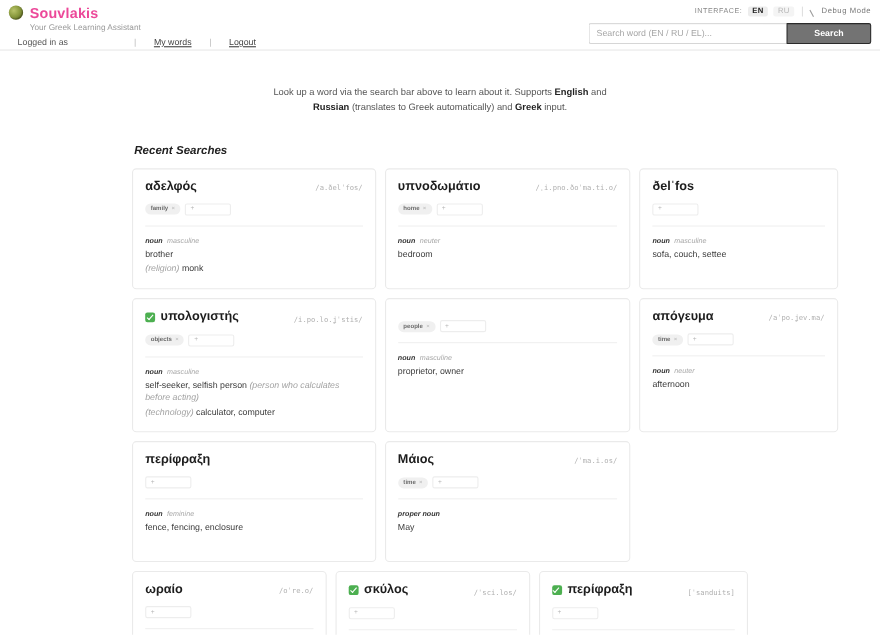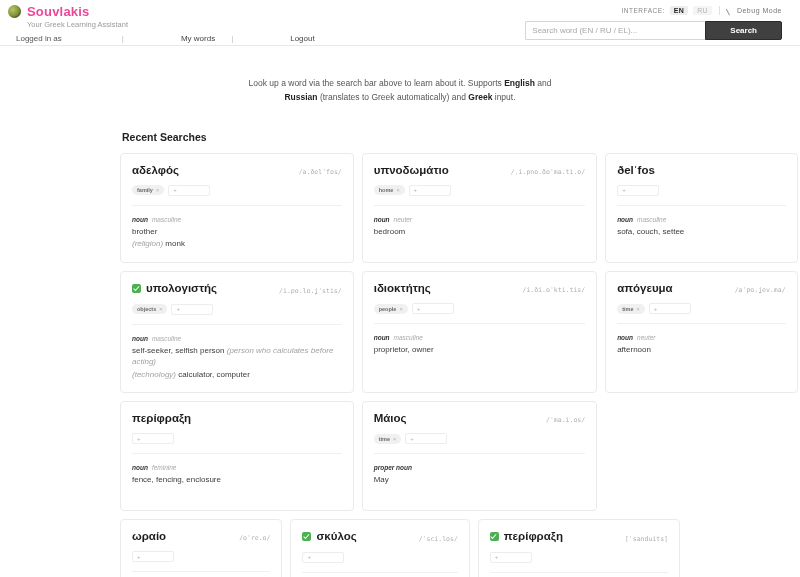--- a/index.html
+++ b/index.html
@@ -33,28 +33,28 @@
   .tagline {
     font-size: 7.5px; color: #9a9a9a; margin: 1px 0 0 19px;
   }
   .account-row {
     margin: 5px 0 0 8px;
     font-size: 8px; color: #555;
     display: flex; align-items: center; gap: 16px;
   }
   .account-row .sep { color: #bbb; }
   .account-row a {
-    color: #444; cursor: pointer; margin-left: 41px;
+    color: #444; text-decoration: underline; cursor: pointer;
   }
   .logged-label { color: #555; }
   .user-name { color: #555; min-width: 28px; display: inline-block; }
 
   
   .header-right {
-    position: absolute; right: 18px; top: 4px;
+    position: absolute; right: 8px; top: 4px;
     text-align: right;
   }
   .iface-row {
     display: flex; align-items: center; justify-content: flex-end;
     gap: 5px; font-size: 6.5px; color: #888;
     letter-spacing: .5px; height: 13px;
   }
   .iface-label { text-transform: uppercase; }
   .lang-btn {
     font-size: 7px; font-weight: bold; padding: 1px 4px;
@@ -84,60 +84,61 @@
     width: 180px; height: 19px;
     border: 1px solid #d6d6d6; border-right: none;
     background: #fff; font-size: 8px; color: #555;
     padding: 0 6px; outline: none;
     font-family: "Liberation Sans", sans-serif;
     border-radius: 2px 0 0 2px;
   }
   .search-input::placeholder { color: #a6a6a6; }
   .search-button {
     height: 19px; min-width: 48px;
-    background: #404040; color: #ffffff;
+    background: #737373; color: #ffffff;
     border: 1px solid #2b2b2b; border-radius: 0 2px 2px 0;
     font-size: 8px; font-weight: bold; cursor: pointer;
     font-family: "Liberation Sans", sans-serif;
     padding: 0 24px;
   }
 
   
   .intro {
     text-align: center;
     font-size: 8.5px; color: #555; line-height: 1.7;
     margin: 30px auto 0;
     width: 400px;
   }
   .intro b { color: #222; font-weight: bold; }
 
   
   .content { padding: 0 120px; }
   .section-title {
     font-size: 10.5px; font-weight: bold; color: #222;
     margin: 26px 0 10px 2px;
+    font-style: italic;
   }
   .grid {
     display: grid;
     grid-template-columns: repeat(3, 1fr);
     gap: 8px;
   }
 
   
   .card {
     background: #fff;
     border: 1px solid #eaeaea;
     border-radius: 4px;
     padding: 10px 11px 12px;
     min-height: 110px;
     display: flex; flex-direction: column;
   }
   .card-head {
     display: flex; align-items: baseline;
-    justify-content: space-between; gap: 18px;
+    justify-content: space-between; gap: 6px;
   }
   .word-wrap { display: flex; align-items: center; gap: 5px; }
   .check-icon {
     width: 9px; height: 9px; border-radius: 2px;
     background: #4caf50; position: relative; flex: 0 0 auto;
   }
   .check-icon::after {
     content: ""; position: absolute;
     left: 2.6px; top: 1px; width: 2.4px; height: 4.6px;
     border: solid #fff; border-width: 0 1.3px 1.3px 0;
@@ -303,26 +304,20 @@
           </span>
           <span class="tag-add">+</span>
         </div>
         <div class="defs">
           <div class="pos-line"><span class="pos">noun</span><span class="gender">masculine</span></div>
           <div class="def"><span>self-seeker, selfish person</span><i> (person who calculates before acting)</i></div>
           <div class="def"><i>(technology) </i><span>calculator, computer</span></div>
         </div>
       </div>
       <div class="card">
-        <div class="card-head">
-          <div class="word-wrap">
-            <span class="word">ιδιοκτήτης</span>
-          </div>
-          <span class="ipa">/i.ði.oˈkti.tis/</span>
-        </div>
         <div class="tag-row">
           <span class="tag-chip">
             <span>people</span>
             <span class="tag-x">×</span>
           </span>
           <span class="tag-add">+</span>
         </div>
         <div class="defs">
           <div class="pos-line"><span class="pos">noun</span><span class="gender">masculine</span></div>
           <div class="def"><span>proprietor, owner</span></div>

